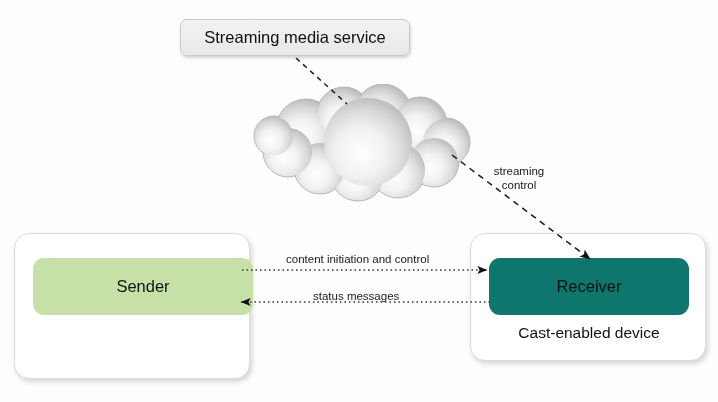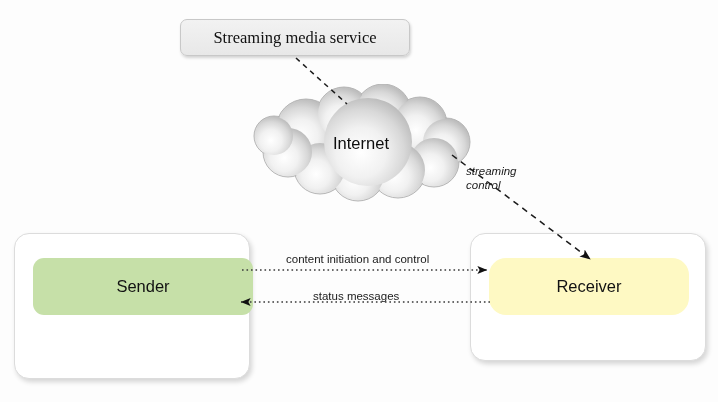--- a/index.html
+++ b/index.html
@@ -113,33 +113,33 @@
   
   .edge-label {
     position: absolute;
     font-size: 11.5px;
     color: #1a1a1a;
     white-space: nowrap;
   }
   #lbl-session { left: 286px; top: 253px; }
   #lbl-status  { left: 313px; top: 290px; }
   #lbl-stream  {
-    left: 466px; top: 164px;
+    left: 486px; top: 164px;
+    text-align: center;
     line-height: 14px;
     white-space: normal;
     width: 66px;
-    font-style: italic;
   }
 </style>
 </head>
 <body style="background: rgb(253, 253, 253);">
 
 <div id="stage">
 
-  <div id="service-box" style="border-color: rgb(200, 200, 200); font-family: Liberation Serif, serif;">
+  <div id="service-box" style="border-color: rgb(200, 200, 200);">
     <span class="lbl">Streaming media service</span>
   </div>
 
   <div id="cloud-wrap">
     <svg width="226" height="118" viewBox="0 0 226 118">
       <defs>
         <radialGradient id="cloudgrad" cx="42%" cy="62%" r="68%">
           <stop offset="0%" stop-color="#ffffff"></stop>
           <stop offset="42%" stop-color="#f1f1f1"></stop>
           <stop offset="72%" stop-color="#d8d8d8"></stop>
@@ -168,32 +168,34 @@
         <circle cx="198" cy="58" r="23"></circle>
         <circle cx="186" cy="78" r="24"></circle>
         <circle cx="150" cy="86" r="27"></circle>
         <circle cx="110" cy="90" r="26"></circle>
         <circle cx="72" cy="84" r="25"></circle>
         <circle cx="40" cy="68" r="24"></circle>
         <circle cx="26" cy="52" r="19"></circle>
         <circle cx="120" cy="58" r="44"></circle>
       </g>
     </svg>
-    <div id="cloud-label">Internet</div>
   </div>
 
   <div class="card" id="sender-card" style="background: rgb(255, 255, 255);">
     <div class="chip" id="sender-chip" style="background: rgb(198, 224, 168);">
       <span class="chip-lbl">Sender</span>
     </div>
   </div>
 
   <div class="card" id="receiver-card" style="background: rgb(255, 255, 255);">
-    <div class="chip" id="receiver-chip" style="background: #fef9c3; border-radius: 17px;">
+    <div class="chip" id="receiver-chip" style="background: #0f766e;">
       <span class="chip-lbl">Receiver</span>
+    </div>
+    <div class="caption" id="receiver-caption">
+      <div>Cast-enabled device</div>
     </div>
   </div>
 
   <svg id="wires" viewBox="0 0 718 402">
     <defs>
       <marker id="ah-right" markerWidth="9" markerHeight="9" refX="7.4" refY="3.1" orient="auto" markerUnits="strokeWidth">
         <path d="M0,0 L7.6,3.1 L0,6.2 L1.7,3.1 z" fill="#111111"></path>
       </marker>
       <marker id="ah-left" markerWidth="9" markerHeight="9" refX="7.4" refY="3.1" orient="auto" markerUnits="strokeWidth">
         <path d="M0,0 L7.6,3.1 L0,6.2 L1.7,3.1 z" fill="#111111"></path>

